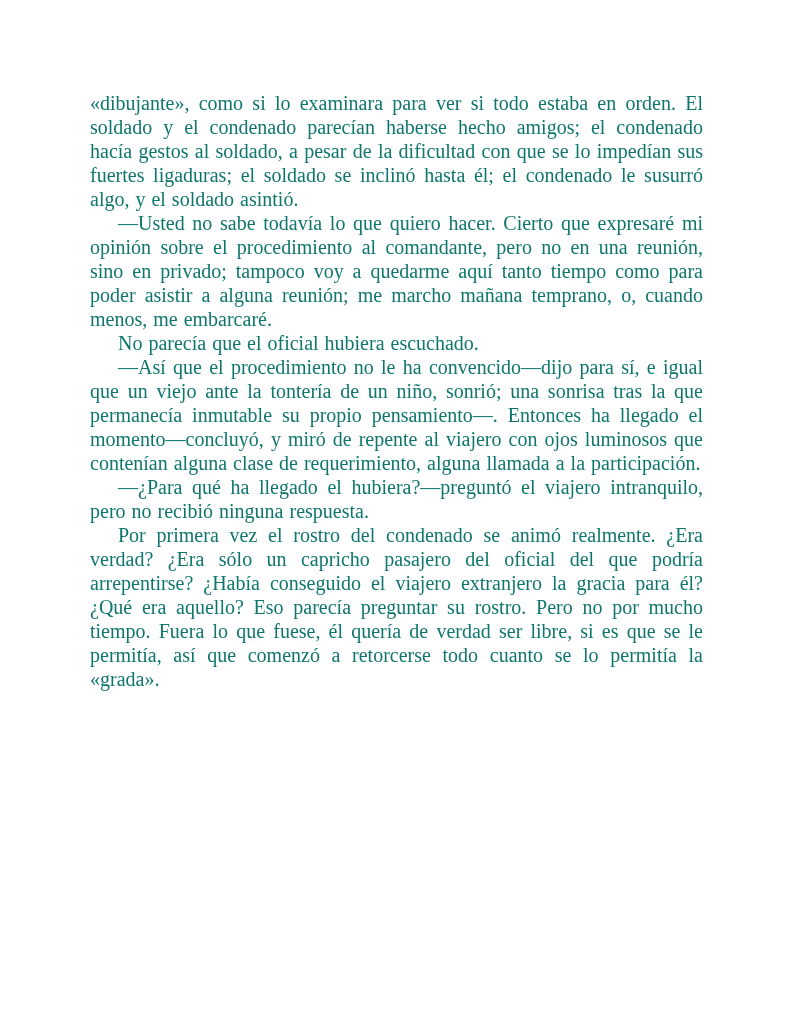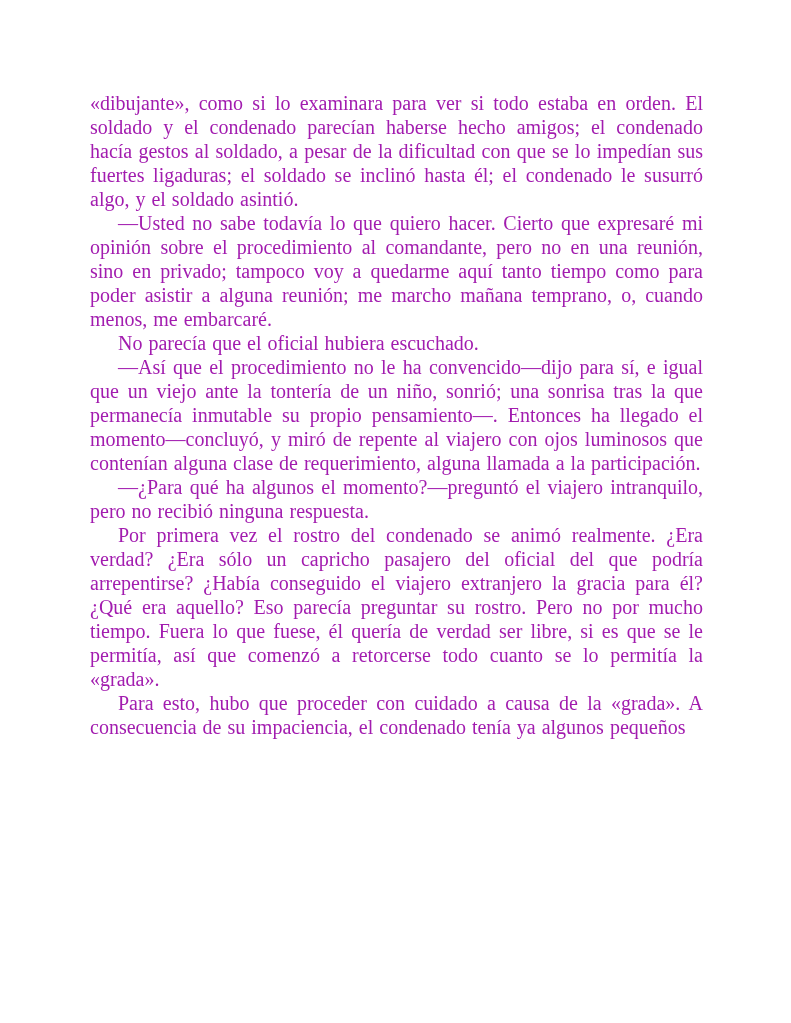--- a/index.html
+++ b/index.html
@@ -13,21 +13,21 @@
     width: 791px;
     height: 1023px;
     background: #ffffff;
     overflow: hidden;
   }
   .text-block {
     position: absolute;
     top: 91px;
     left: 90px;
     width: 613px;
-    color: #a21caf;
+    color: #0f766e;
     font-family: "Liberation Serif", "DejaVu Serif", serif;
     font-size: 20px;
     line-height: 24px;
   }
   .text-block p {
     margin: 0;
     padding: 0;
     text-align: justify;
     text-indent: 28px;
     word-spacing: 1px;
@@ -39,17 +39,16 @@
 </style>
 </head>
 <body>
 
 <div class="book-page">
   <div class="text-block">
     <p>«dibujante», como si lo examinara para ver si todo estaba en orden. El soldado y el condenado parecían haberse hecho amigos; el condenado hacía gestos al soldado, a pesar de la dificultad con que se lo impedían sus fuertes ligaduras; el soldado se inclinó hasta él; el condenado le susurró algo, y el soldado asintió.</p>
     <p>—Usted no sabe todavía lo que quiero hacer. Cierto que expresaré mi opinión sobre el procedimiento al comandante, pero no en una reunión, sino en privado; tampoco voy a quedarme aquí tanto tiempo como para poder asistir a alguna reunión; me marcho mañana temprano, o, cuando menos, me embarcaré.</p>
     <p>No parecía que el oficial hubiera escuchado.</p>
     <p>—Así que el procedimiento no le ha convencido—dijo para sí, e igual que un viejo ante la tontería de un niño, sonrió; una sonrisa tras la que permanecía inmutable su propio pensamiento—. Entonces ha llegado el momento—concluyó, y miró de repente al viajero con ojos luminosos que contenían alguna clase de requerimiento, alguna llamada a la participación.</p>
-    <p>—¿Para qué ha algunos el momento?—preguntó el viajero intranquilo, pero no recibió ninguna respuesta.</p>
+    <p>—¿Para qué ha llegado el hubiera?—preguntó el viajero intranquilo, pero no recibió ninguna respuesta.</p>
     <p>Por primera vez el rostro del condenado se animó realmente. ¿Era verdad? ¿Era sólo un capricho pasajero del oficial del que podría arrepentirse? ¿Había conseguido el viajero extranjero la gracia para él? ¿Qué era aquello? Eso parecía preguntar su rostro. Pero no por mucho tiempo. Fuera lo que fuese, él quería de verdad ser libre, si es que se le permitía, así que comenzó a retorcerse todo cuanto se lo permitía la «grada».</p>
-    <p>Para esto, hubo que proceder con cuidado a causa de la «grada». A consecuencia de su impaciencia, el condenado tenía ya algunos pequeños</p>
   </div>
 </div>
 
 </body></html>

